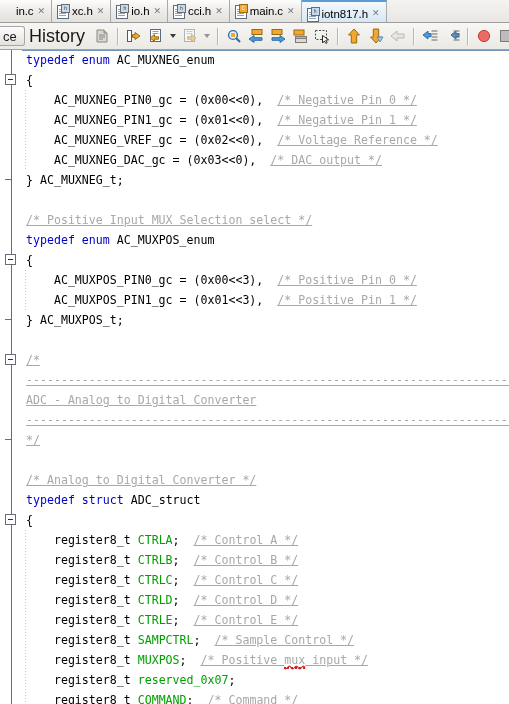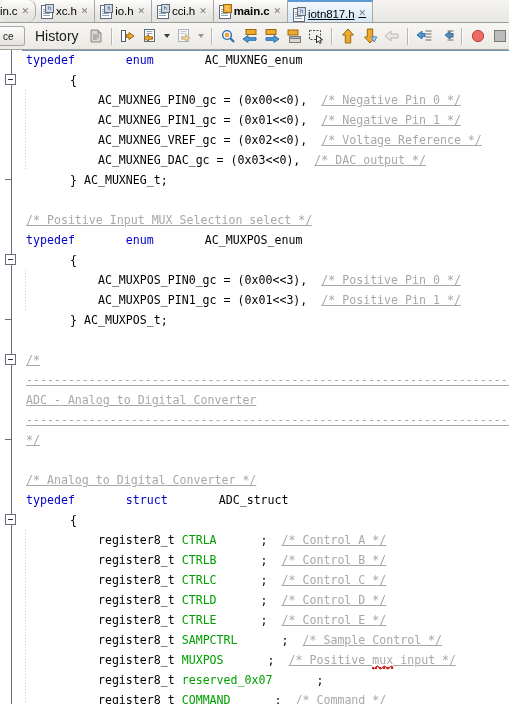--- a/index.html
+++ b/index.html
@@ -33,29 +33,28 @@
     border-right: 1px solid #a9a9a9;
     background: linear-gradient(to bottom, #fdfdfc 0%, #eceae6 55%, #e3e1dc 100%);
     cursor: default;
     white-space: nowrap;
     flex: 0 0 auto;
   }
   .tab.active {
     background: linear-gradient(to bottom, #f3f8fc 0%, #e2eef8 60%, #d5e7f5 100%);
     border-top: 2px solid #5a9bd4;
     padding-top: 3px;
-    text-decoration: underline;
-  }
-  .tab.clipped { padding-left: 0; border-radius: 8px; }
+  }
+  .tab.clipped { padding-left: 16px; }
   .tab-label {
     font-size: 11.5px;
     color: #000;
     letter-spacing: -0.1px;
   }
-  .tab.bold .tab-label { font-weight: bold; }
+  .tab.bold .tab-label { font-weight: normal; }
   .tab-close {
     font-size: 9px;
     color: #7a7a7a;
     line-height: 1;
     padding: 0 1px;
   }
   
   .ficon {
     position: relative;
     width: 13px; height: 14px;
@@ -97,26 +96,26 @@
   .tb-chip {
     margin-left: 0px;
     height: 18px;
     min-width: 18px;
     padding: 0 3px;
     display: flex; align-items: center;
     background: linear-gradient(to bottom,#fdfdfd,#e4e2de);
     border: 1px solid #a8a6a2;
     border-left: none;
     border-radius: 0 3px 3px 0;
-    font-size: 10px;
+    font-size: 13px;
     color: #1a1a1a;
   }
   .tb-text {
-    margin-left: 10px;
-    font-size: 14px;
+    margin-left: 4px;
+    font-size: 18px;
     color: #1a1a1a;
   }
   .tb-sep {
     width: 1px; height: 17px;
     background: #b9b6b1;
     border-right: 1px solid #fbfafa;
     margin: 0 4px;
     flex: 0 0 auto;
   }
   .tb-btn {
@@ -192,21 +191,21 @@
     white-space: pre;
     overflow: hidden;
   }
   .line {
     height: 20px;
     padding-left: 4px;
     white-space: pre;
   }
   .kw  { color: #0000c8; }
   .cm  { color: #a8a8a8; text-decoration: underline; }
-  .id  { color: #000000; margin-left: 44px; }
+  .id  { color: #000000; }
   .gr  { color: #00a000; }
   .misspell {
     border-bottom: 2px dotted #d02020;
     text-decoration-color: #d02020;
     text-decoration-style: wavy;
     text-decoration-skip-ink: none;
   }
 
   
   #topaccent {

